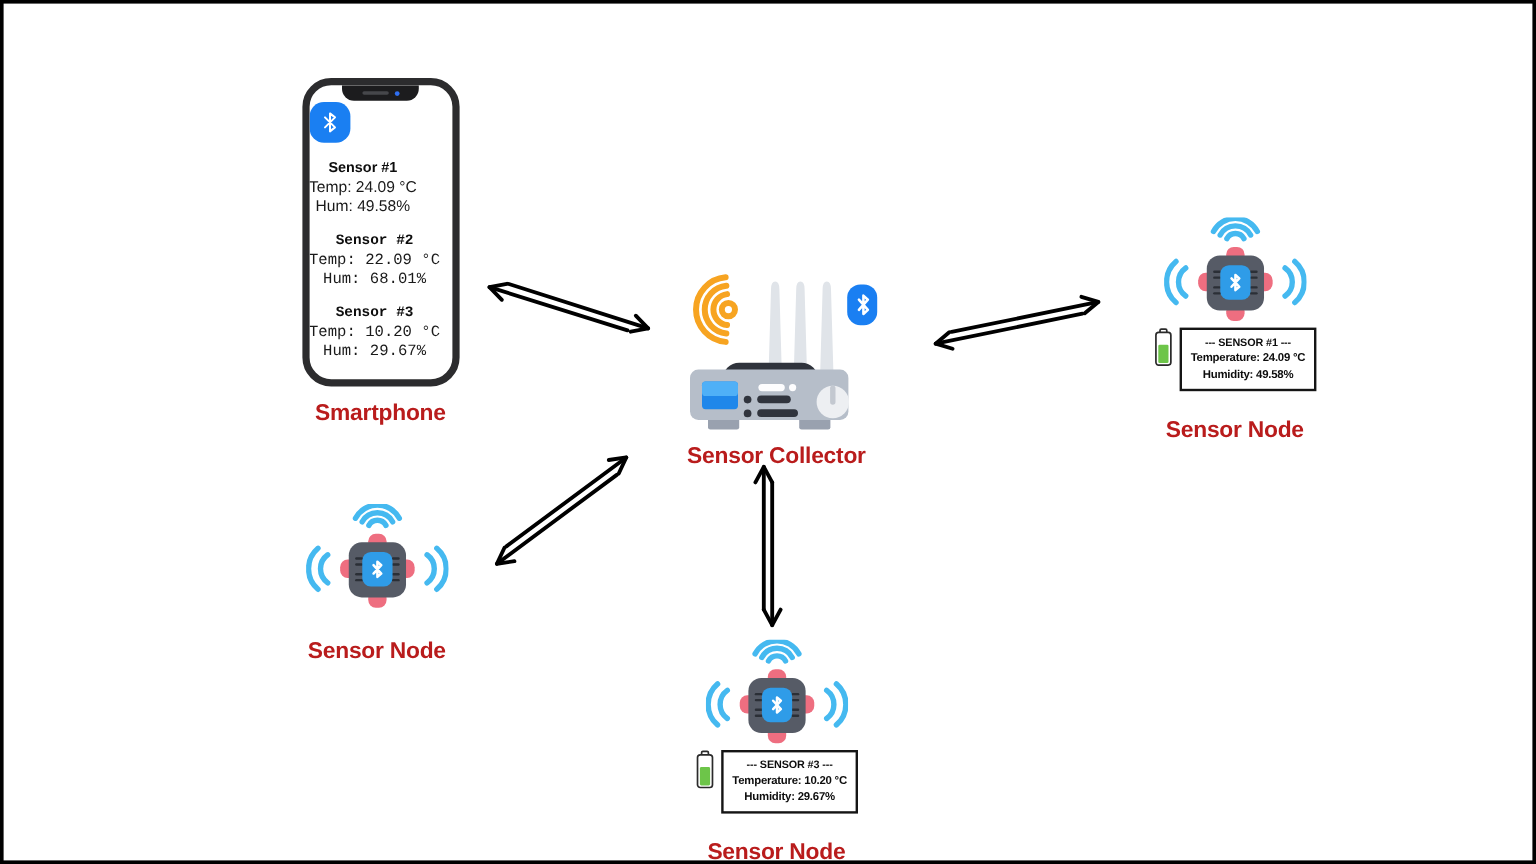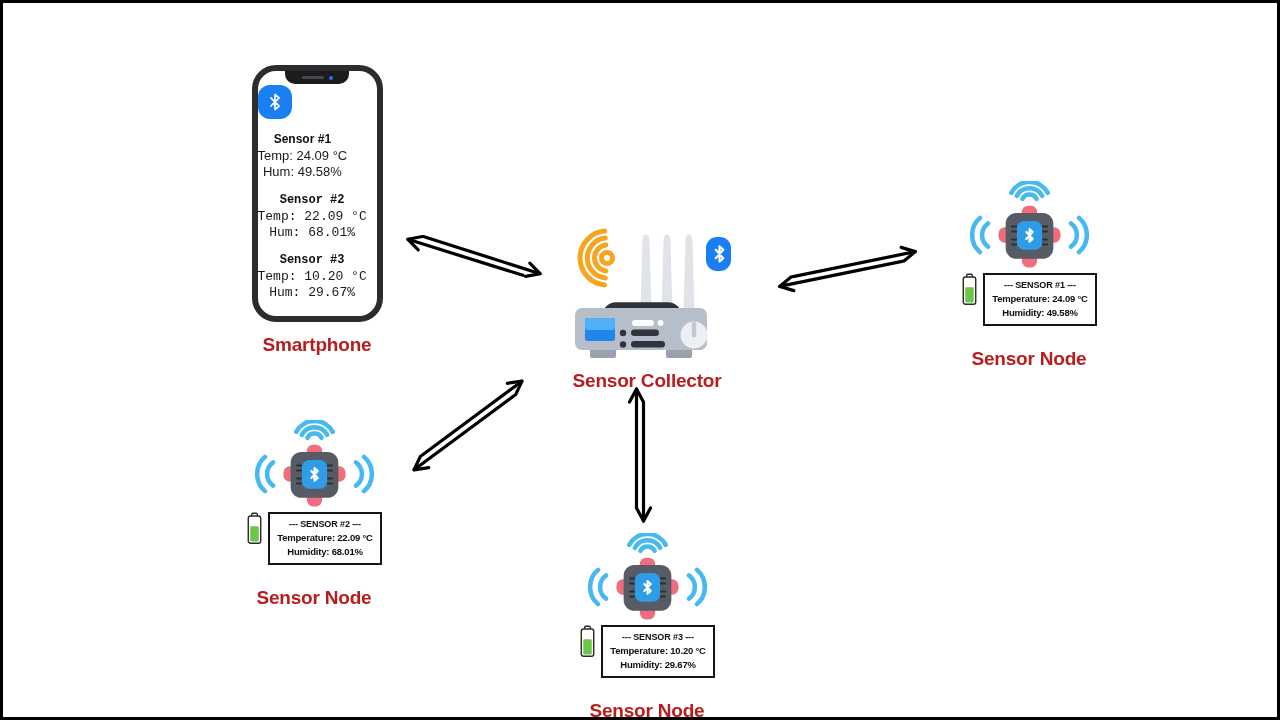--- a/index.html
+++ b/index.html
@@ -222,30 +222,20 @@
         <div class="ns-line">Humidity: 49.58%</div>
       </div>
     </div>
     <div class="dev-label">Sensor Node</div>
   </div>
 
   <div class="device node-wrap" id="node2">
     <svg class="chip" viewBox="0 0 132 100">
         <use href="#chip-node"></use>
       </svg>
-    <div class="node-display">
-      <svg width="17" height="33" viewBox="0 0 30 58">
-          <use href="#battery"></use>
-        </svg>
-      <div class="node-screen">
-        <div class="ns-title">--- SENSOR #2 ---</div>
-        <div class="ns-line">Temperature: 22.09 °C</div>
-        <div class="ns-line">Humidity: 68.01%</div>
-      </div>
-    </div>
     <div class="dev-label">Sensor Node</div>
   </div>
 
   <div class="device node-wrap" id="node3">
     <svg class="chip" viewBox="0 0 132 100">
         <use href="#chip-node"></use>
       </svg>
     <div class="node-display">
       <svg width="17" height="33" viewBox="0 0 30 58">
           <use href="#battery"></use>

